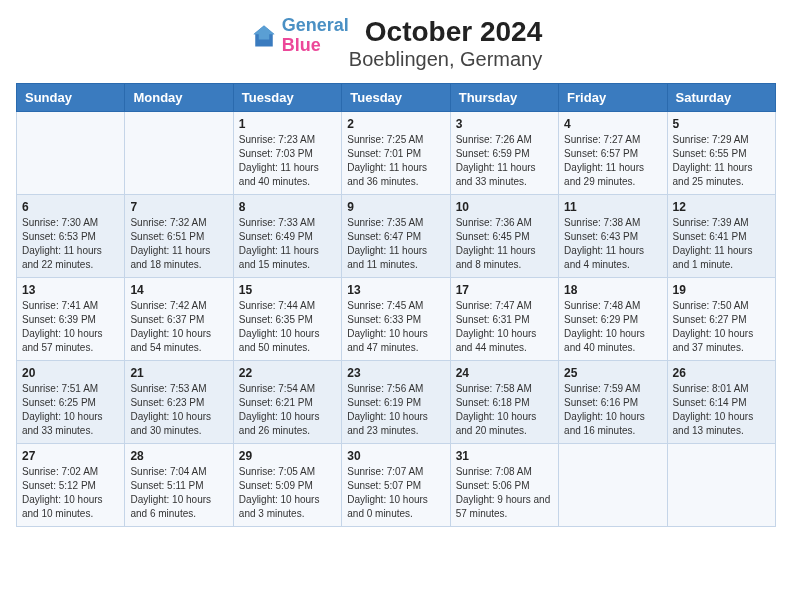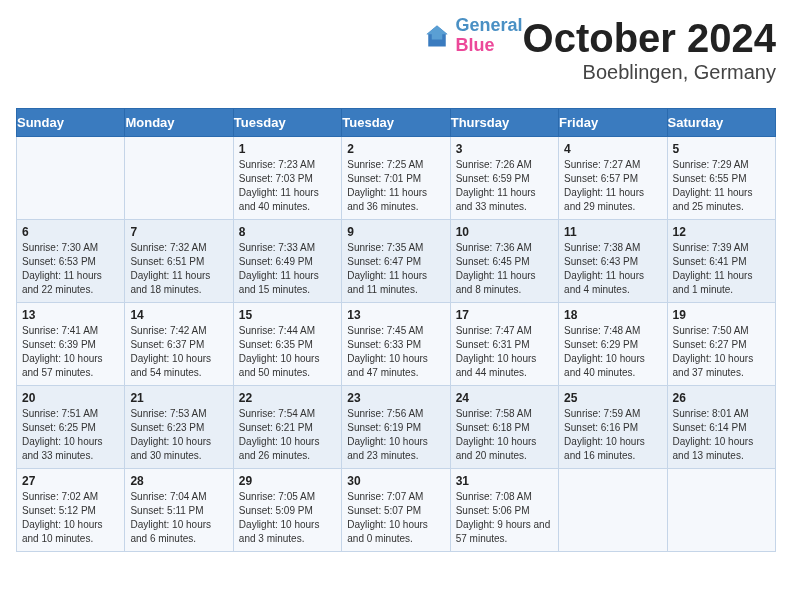--- a/index.html
+++ b/index.html
@@ -5,23 +5,23 @@
     * { box-sizing: border-box; margin: 0; padding: 0; }
     body {
       font-family: Arial, sans-serif;
       background: #fff;
       width: 792px;
       min-height: 612px;
       padding: 16px;
     }
     .header {
       display: flex;
-      justify-content: flex-end;
+      justify-content: center;
       align-items: flex-start;
-      margin-bottom: 24px;
+      margin-bottom: 12px;
     }
     .logo {
       display: flex;
       align-items: center;
       gap: 4px;
     }
     .logo-text {
       font-size: 18px;
       font-weight: bold;
       color: #1a3a5c;
@@ -31,39 +31,39 @@
       color: #4a90c4;
     }
     .logo-icon {
       width: 28px;
       height: 28px;
     }
     .title-block {
       text-align: right;
     }
     .month-title {
-      font-size: 40px;
+      font-size: 28px;
       font-weight: bold;
       color: #222;
     }
     .location {
       font-size: 20px;
       color: #444;
     }
     table {
       width: 100%;
       border-collapse: collapse;
       table-layout: fixed;
     }
     thead tr {
       background-color: #3a7bbf;
       color: #fff;
     }
     thead th {
-      padding: 6px 0;
+      padding: 6px 8px;
       font-size: 13px;
       font-weight: bold;
       text-align: left;
       border: 1px solid #2a6aae;
     }
     tbody tr {
       vertical-align: top;
     }
     tbody tr:nth-child(odd) {
       background-color: #f5f8fc;

